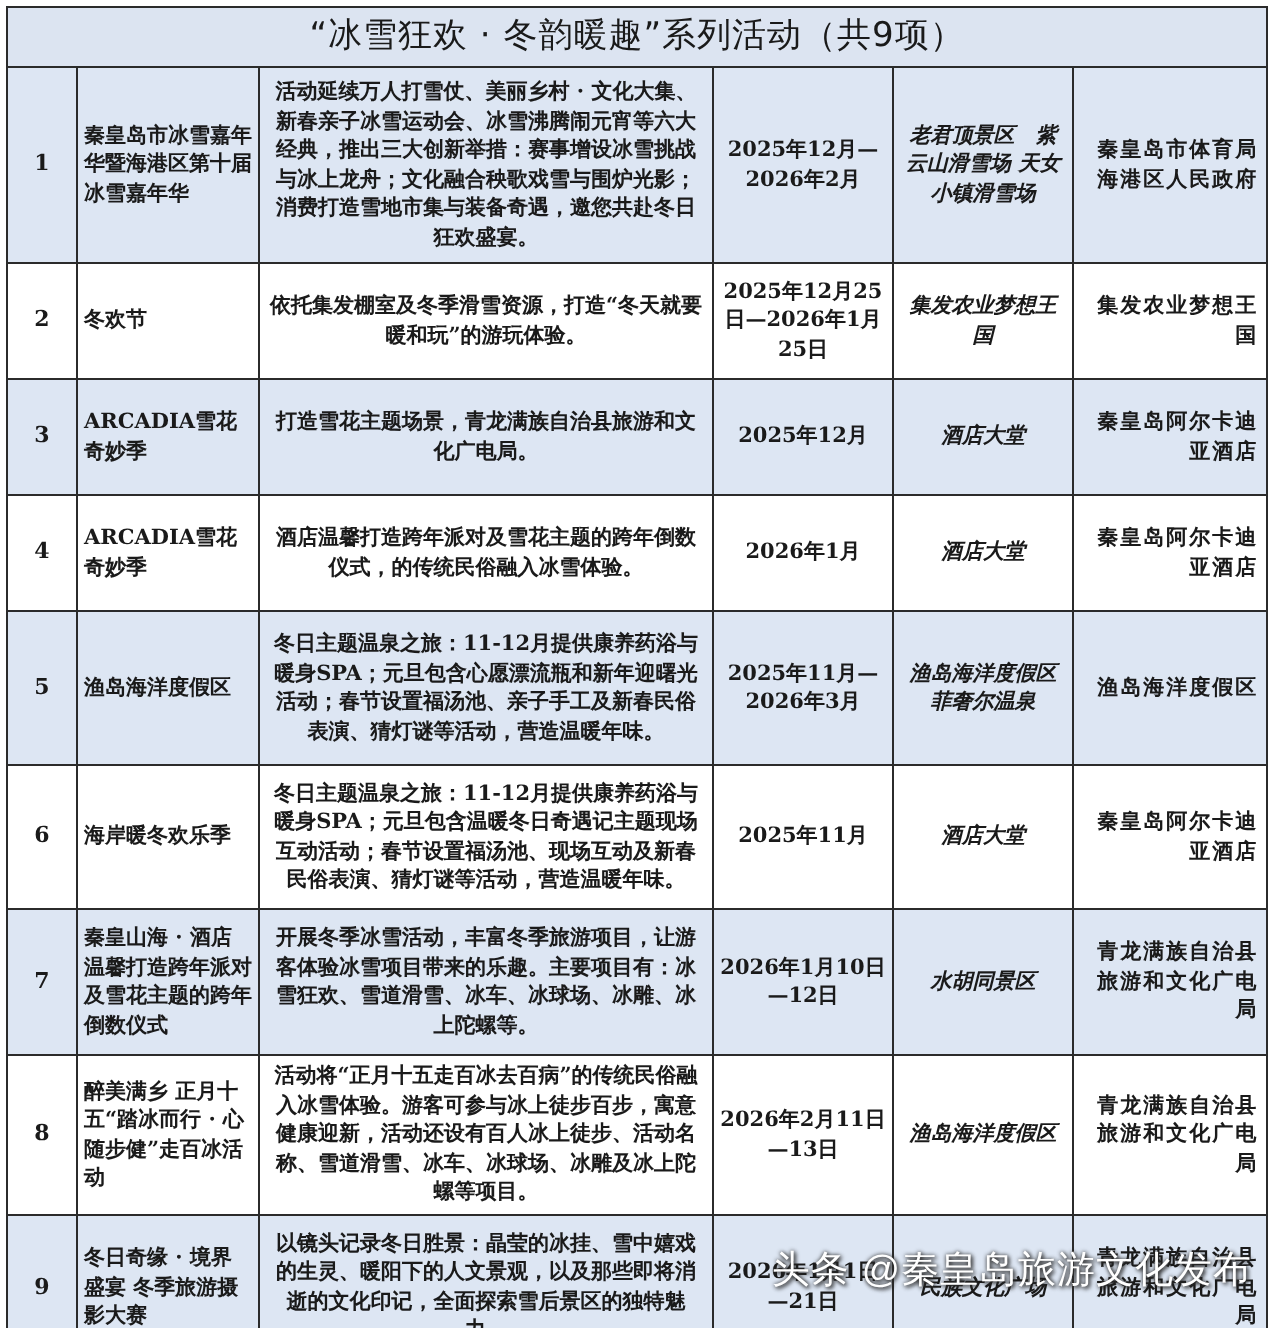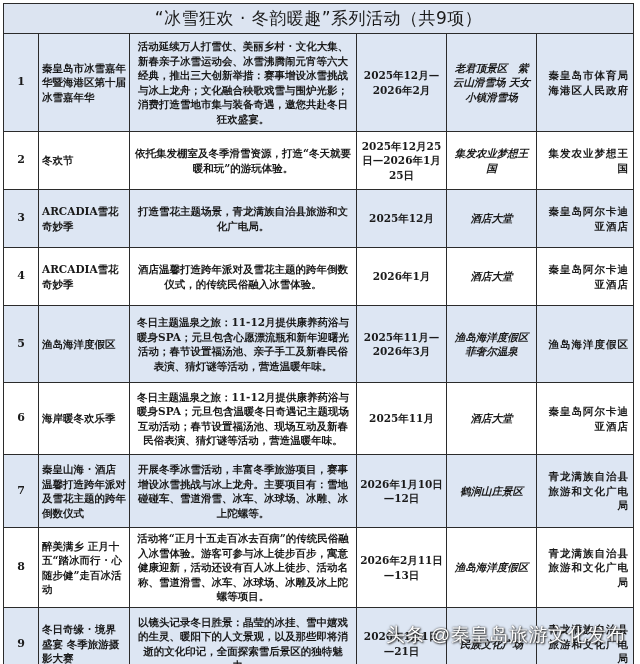--- a/index.html
+++ b/index.html
@@ -82,23 +82,23 @@
       <td class="num">6</td>
       <td class="name">海岸暖冬欢乐季</td>
       <td class="content">冬日主题温泉之旅：11-12月提供康养药浴与暖身SPA；元旦包含温暖冬日奇遇记主题现场互动活动；春节设置福汤池、现场互动及新春民俗表演、猜灯谜等活动，营造温暖年味。</td>
       <td class="time">2025年11月</td>
       <td class="place">酒店大堂</td>
       <td class="org">秦皇岛阿尔卡迪亚酒店</td>
     </tr>
     <tr class="odd" style="height:73px">
       <td class="num">7</td>
       <td class="name">秦皇山海 · 酒店温馨打造跨年派对及雪花主题的跨年倒数仪式</td>
-      <td class="content">开展冬季冰雪活动，丰富冬季旅游项目，赛事增设冰雪挑战与冰上龙舟。主要项目有：雪地碰碰车、雪道滑雪、冰车、冰球场、冰雕、冰上陀螺等。</td>
+      <td class="content">开展冬季冰雪活动，丰富冬季旅游项目，让游客体验冰雪项目带来的乐趣。主要项目有：冰雪狂欢、雪道滑雪、冰车、冰球场、冰雕、冰上陀螺等。</td>
       <td class="time">2026年1月10日—12日</td>
-      <td class="place">鹤涧山庄景区</td>
+      <td class="place">水胡同景区</td>
       <td class="org">青龙满族自治县旅游和文化广电局</td>
     </tr>
     <tr class="even" style="height:80px">
       <td class="num">8</td>
       <td class="name">醉美满乡 正月十五“踏冰而行 · 心随步健”走百冰活动</td>
       <td class="content">活动将“正月十五走百冰去百病”的传统民俗融入冰雪体验。游客可参与冰上徒步百步，寓意健康迎新，活动还设有百人冰上徒步、活动名称、雪道滑雪、冰车、冰球场、冰雕及冰上陀螺等项目。</td>
       <td class="time">2026年2月11日—13日</td>
       <td class="place">渔岛海洋度假区</td>
       <td class="org">青龙满族自治县旅游和文化广电局</td>
     </tr>

